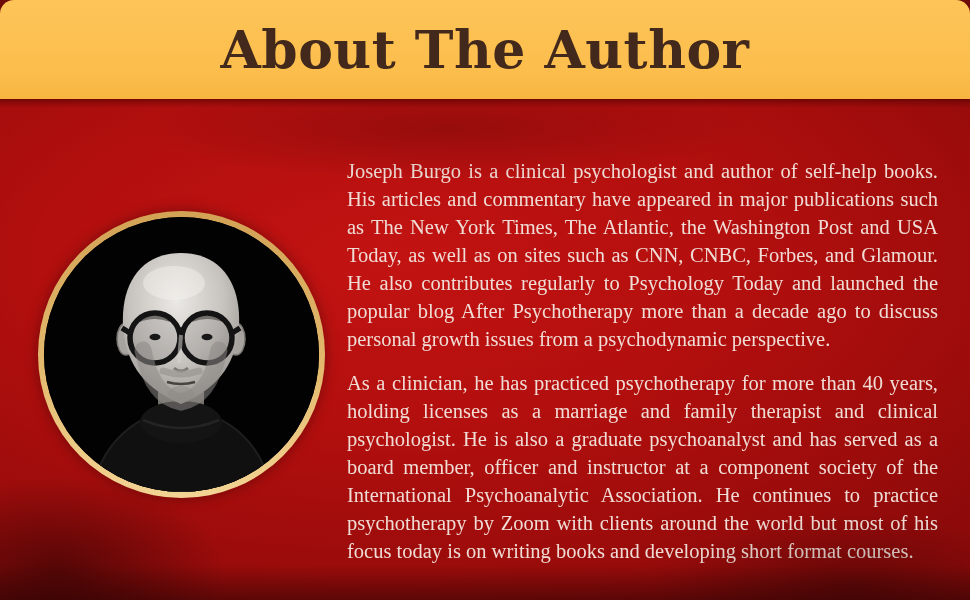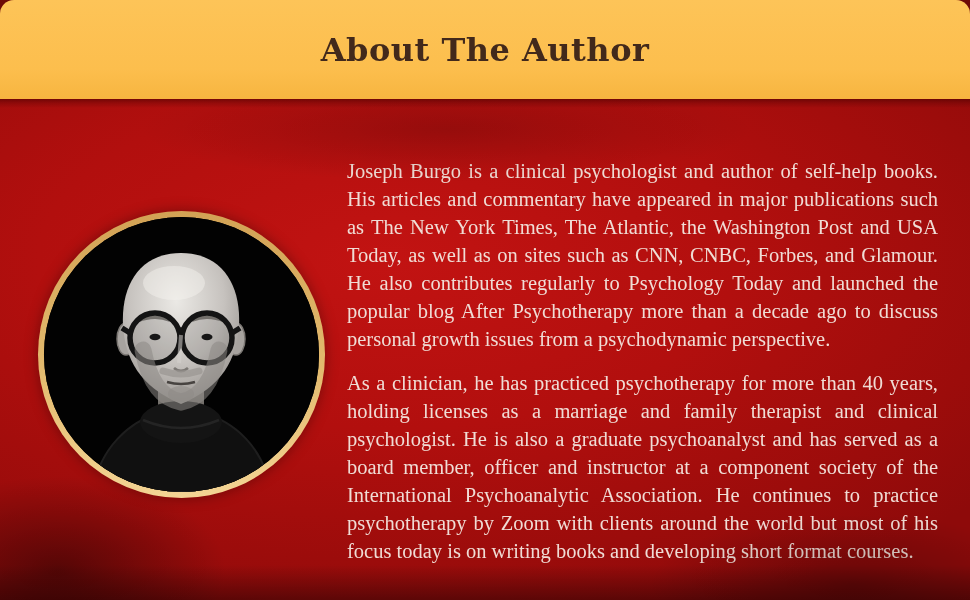--- a/index.html
+++ b/index.html
@@ -15,21 +15,21 @@
     position:absolute;top:0;left:0;width:970px;height:99px;
     border-radius:14px 14px 0 0;
     background:linear-gradient(180deg,#fdc458 0%,#fcbe4d 70%,#f7b540 100%);
     display:flex;align-items:center;justify-content:center;
     box-sizing:border-box;
   }
   .banner h1{
     margin:8px;
     font-family:"DejaVu Serif","Liberation Serif",serif;
     font-weight:700;
-    font-size:32px;
+    font-size:52px;
     letter-spacing:.5px;
     color:#42291b;
   }
   
   .red{
     position:absolute;top:99px;left:0;width:970px;height:501px;
     background:
       radial-gradient(80% 75% at 40% 32%, #c21312 0%, #b20f0e 45%, #9c0c0b 80%, #8e0a0a 100%);
   }
   .texture{

